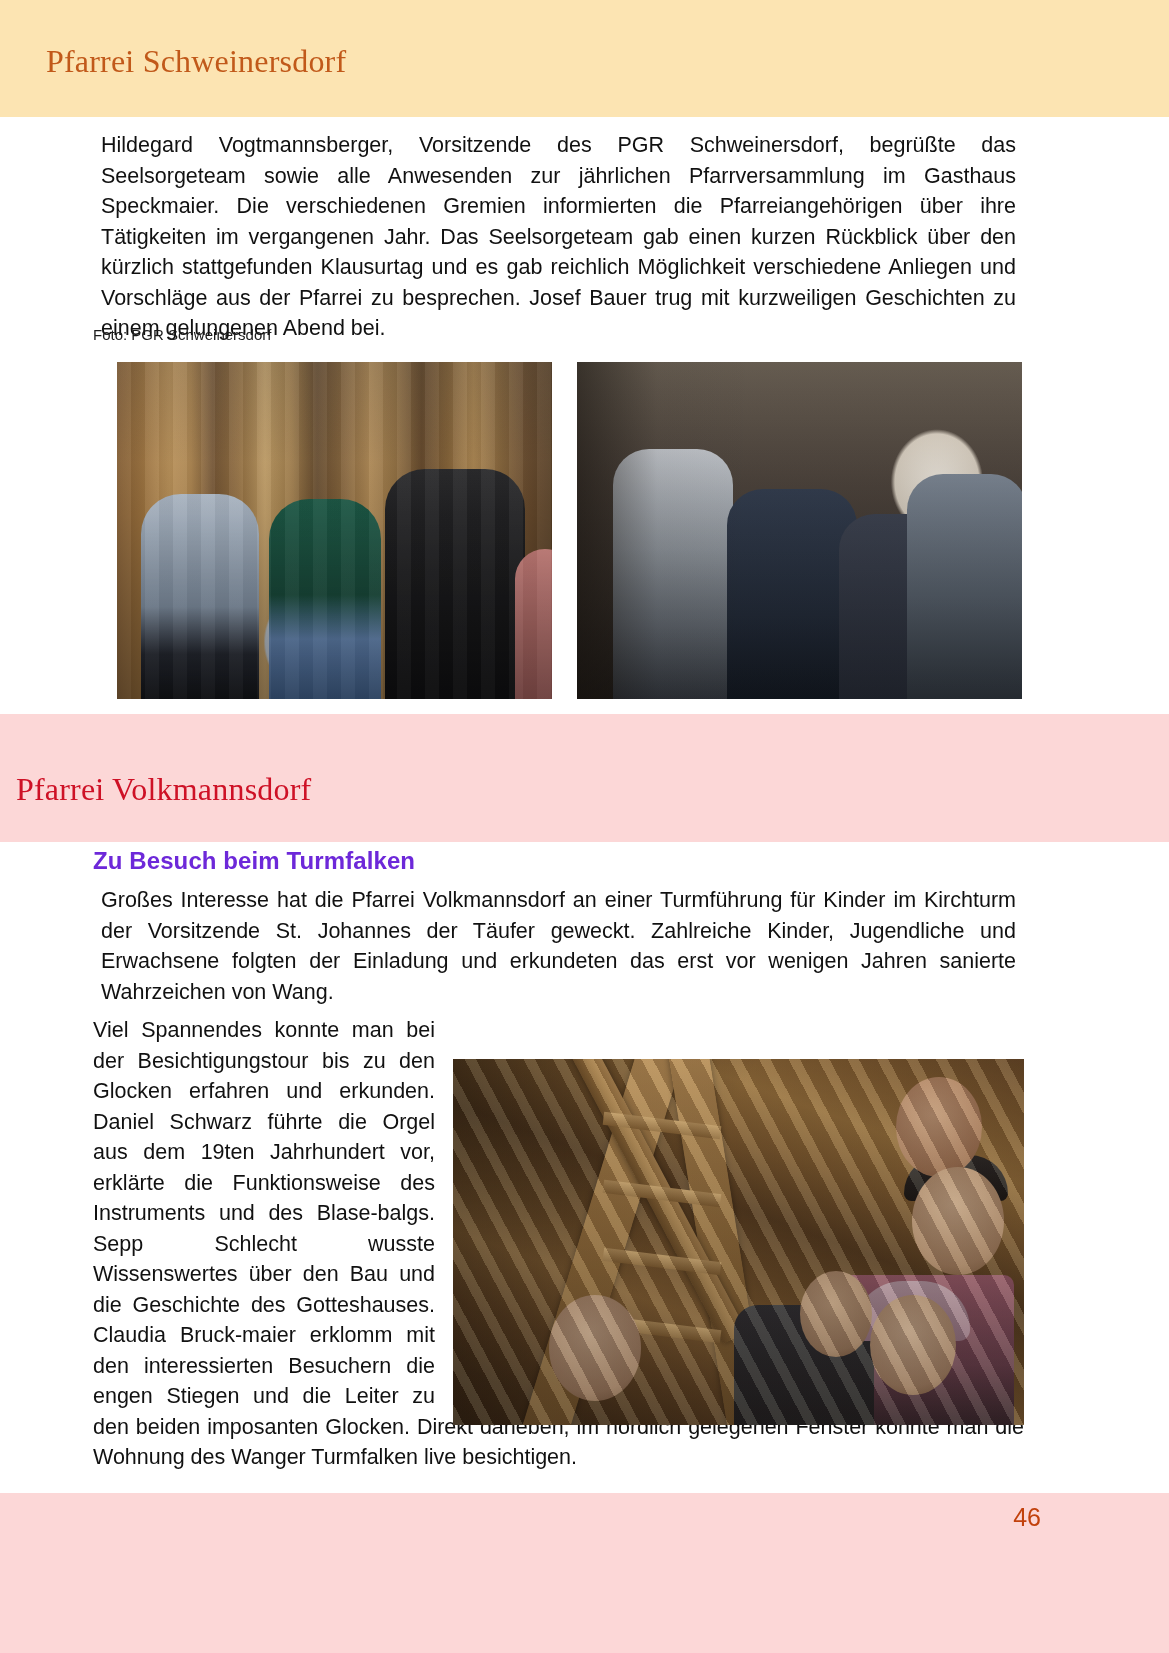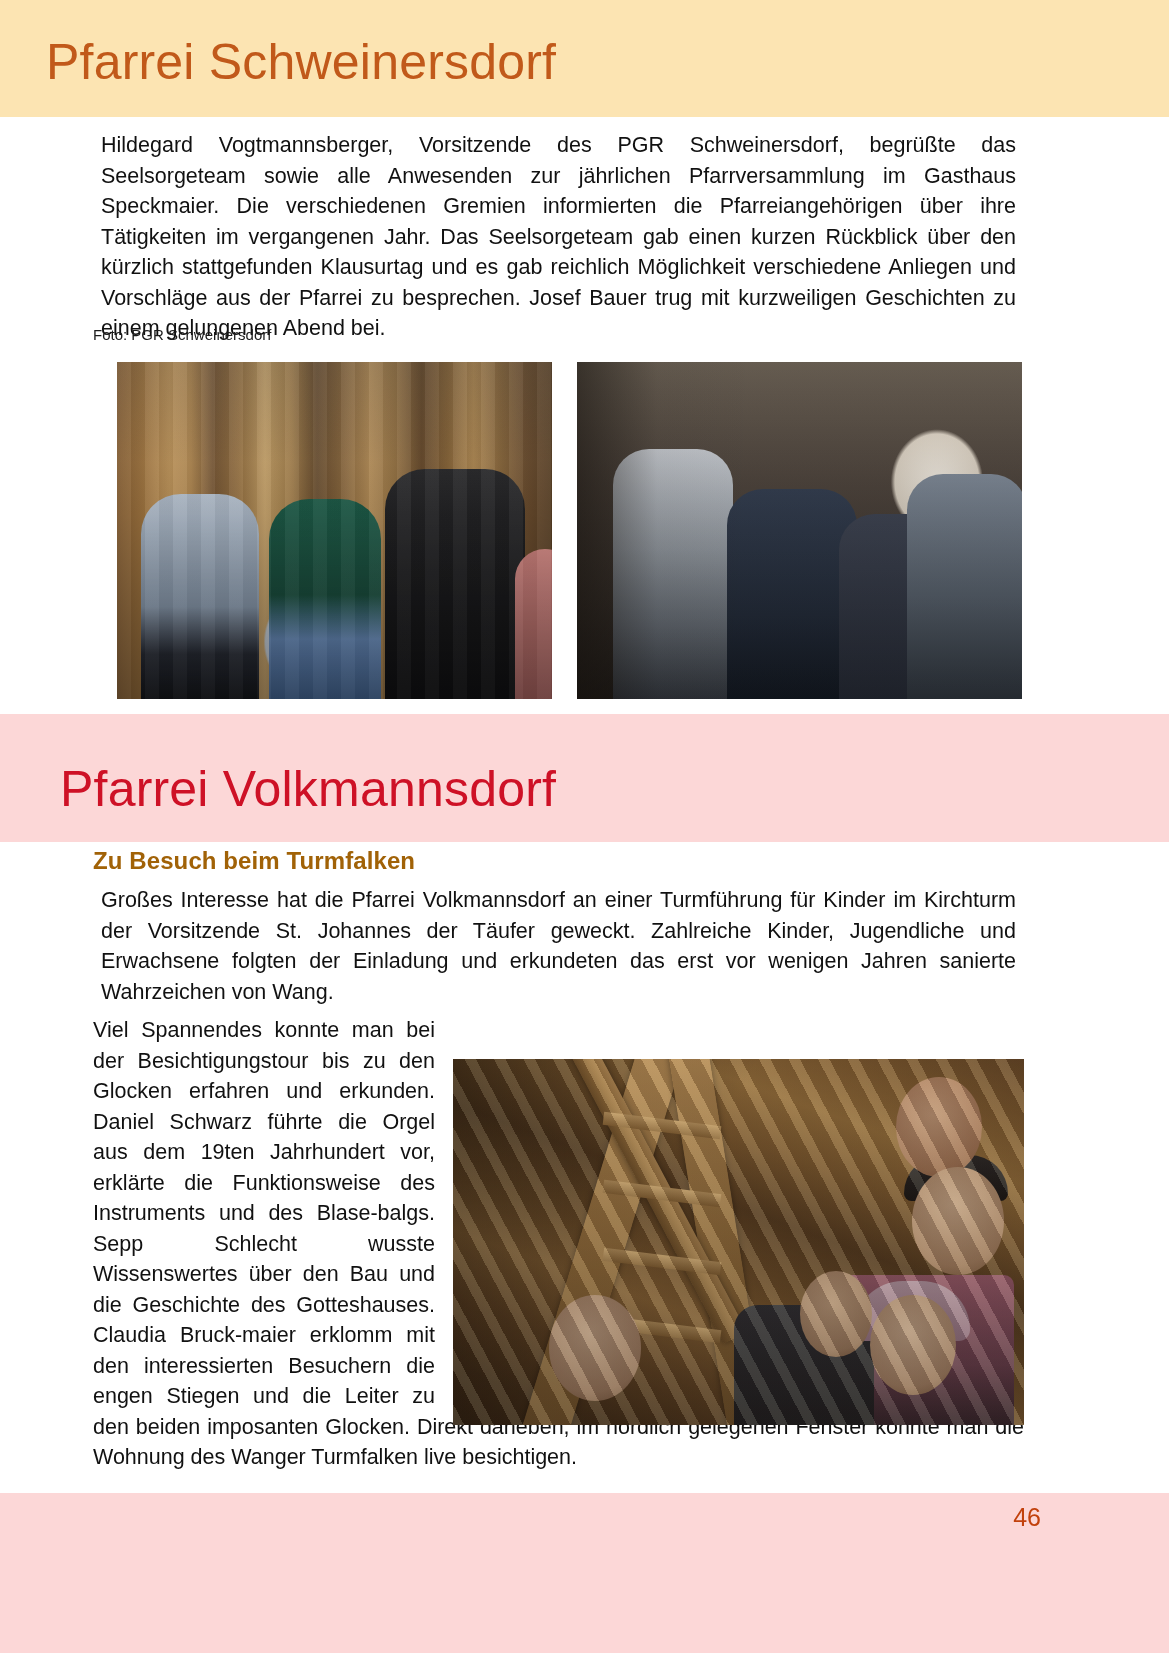--- a/index.html
+++ b/index.html
@@ -26,42 +26,43 @@
   
   .banner {
     position: absolute;
     left: 0;
     width: 1169px;
     box-sizing: border-box;
     display: flex;
     align-items: center;
   }
   .banner-title {
-    font-size: 50px;
+    font-size: 32px;
     font-weight: 400;
     letter-spacing: 0.2px;
     white-space: nowrap;
+    font-family: Liberation Serif, serif;
   }
 
   #banner-schweinersdorf {
     top: 0;
     height: 117px;
     background: #fce4b2;
     padding-left: 46px;
   }
   #banner-schweinersdorf .banner-title {
     color: #c1591a;
     margin-top: 6px;
   }
 
   #banner-volkmannsdorf {
     top: 714px;
     height: 128px;
     background: #fcd7d7;
-    padding-left: 60px;
+    padding-left: 16px;
   }
   #banner-volkmannsdorf .banner-title {
     color: #ce1126;
     margin-top: 22px;
   }
 
   #footer-band {
     position: absolute;
     left: 0;
     top: 1493px;
@@ -86,21 +87,21 @@
   #article-schweinersdorf { top: 122px; }
   #article-volkmannsdorf { top: 847px; }
 
   .article-heading {
     font-size: 24px;
     font-weight: bold;
     margin: 0 0 10px 0;
     letter-spacing: 0.1px;
   }
   #heading-pfarrversammlung { color: #b8541c; }
-  #heading-turmfalken { color: #a16207; }
+  #heading-turmfalken { color: #6d28d9; }
 
   .body-text {
     font-size: 21.5px;
     line-height: 30.5px;
     color: #111111;
     text-align: justify;
     margin: 8px;
     hyphens: manual;
   }
 

